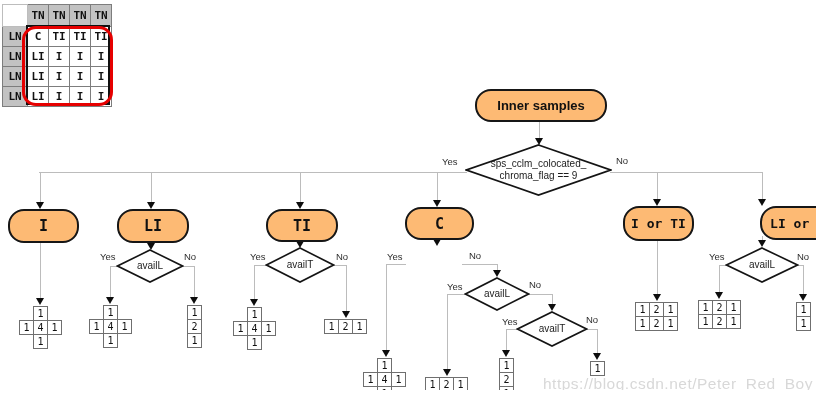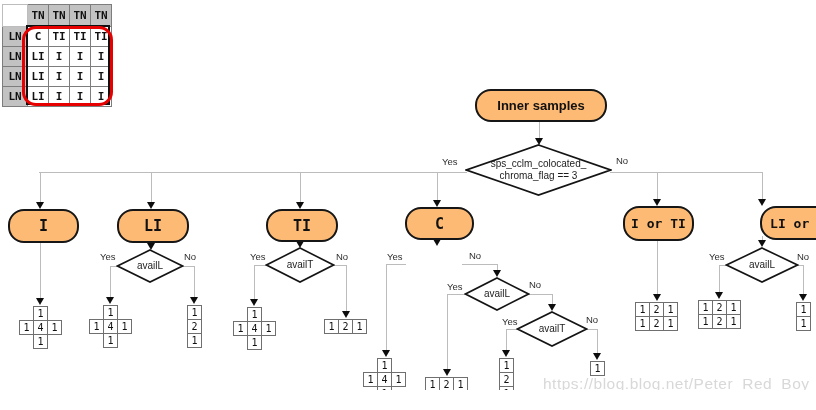--- a/index.html
+++ b/index.html
@@ -172,21 +172,21 @@
   <div class="term" style="left:623px;top:206px;width:67px;height:31px;font-size:13px">I or TI</div>
   <div class="term" style="left:760px;top:206px;width:71px;height:30px;font-size:13px">LI or C</div>
 
   <div class="dmnd" style="left:465px;top:144px;width:147px;height:52px">
     <svg width="147" height="52">
         <polygon points="73.5,1 145.5,26 73.5,51 1.5,26" fill="#fff" stroke="#141414" stroke-width="1.8"></polygon>
       </svg>
     <div class="dtext root">
         <span>
       <span>sps_cclm_colocated_</span><br>
-      <span>chroma_flag == 3</span>
+      <span>chroma_flag == 9</span>
     </span>
       </div>
   </div>
   <div class="dmnd" style="left:116px;top:249px;width:68px;height:34px">
     <svg width="68" height="34">
         <polygon points="34,1 66.5,17 34,33 1.5,17" fill="#fff" stroke="#141414" stroke-width="1.6"></polygon>
       </svg>
     <div class="dtext">availL</div>
   </div>
   <div class="dmnd" style="left:265px;top:247px;width:70px;height:36px">
@@ -281,15 +281,15 @@
   <div class="cell" style="left:698px;top:300px">1</div>
   <div class="cell" style="left:712px;top:300px">2</div>
   <div class="cell" style="left:726px;top:300px">1</div>
   <div class="cell" style="left:698px;top:314px">1</div>
   <div class="cell" style="left:712px;top:314px">2</div>
   <div class="cell" style="left:726px;top:314px">1</div>
 
   <div class="cell" style="left:796px;top:302px">1</div>
   <div class="cell" style="left:796px;top:316px">1</div>
 
-  <div class="watermark">https://blog.blog.net/Peter_Red_Boy</div>
+  <div class="watermark">https://blog.csdn.net/Peter_Red_Boy</div>
 
 </div>
 
 </body></html>

